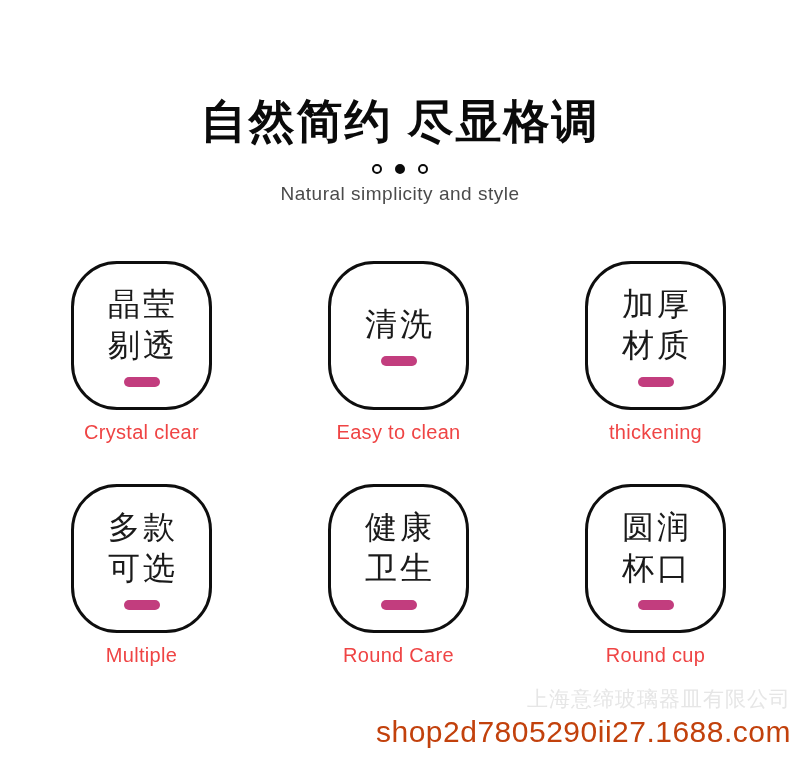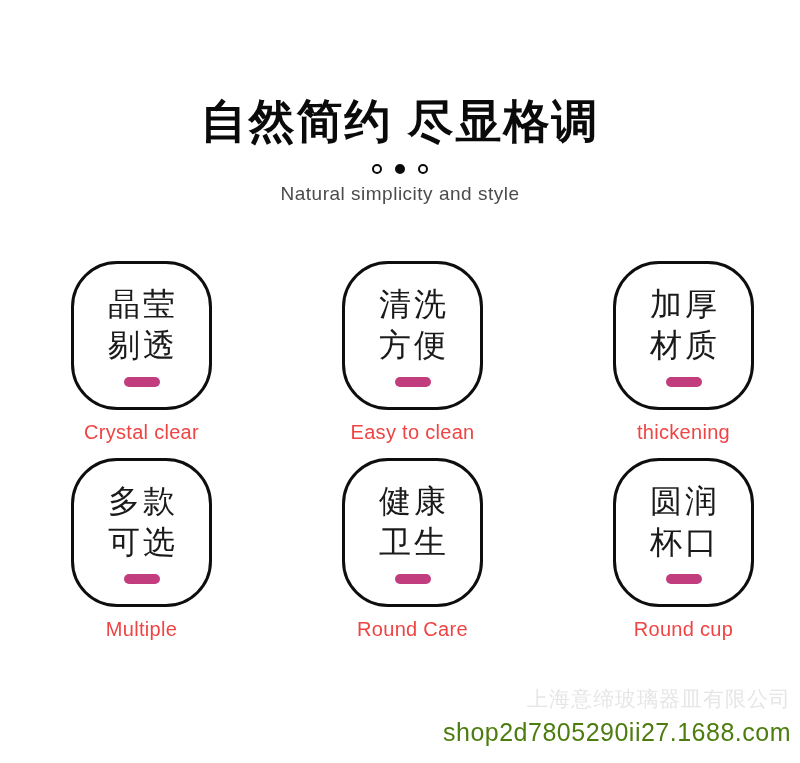--- a/index.html
+++ b/index.html
@@ -43,21 +43,20 @@
     letter-spacing: 0.5px;
   }
 
   
   .grid {
     margin: 56px auto 0 13px;
     width: 772px;
     display: grid;
     grid-template-columns: repeat(3, 257px);
     row-gap: 40px;
-    gap: 14px;
   }
   .feature {
     display: flex;
     flex-direction: column;
     align-items: center;
   }
   .squircle {
     width: 141px;
     height: 149px;
     border: 3px solid #0e0e0e;
@@ -95,21 +94,21 @@
   .watermark {
     position: absolute;
     right: 9px;
     bottom: 13px;
     text-align: right;
     color: #e6e6e6;
     text-shadow: 0 1px 0 #ffffff;
     user-select: none;
   }
   .wm-company { font-size: 21px; letter-spacing: 1px; line-height: 30px; }
-  .wm-url { font-size: 25px; letter-spacing: 0.5px; line-height: 36px; color: #4d7c0f; }
+  .wm-url { font-size: 30px; letter-spacing: 0.5px; line-height: 36px; color: #c2410c; }
 </style>
 </head>
 <body>
 
 <div class="canvas">
 
   <div class="header">
     <div class="title">自然简约 尽显格调</div>
     <div class="dots">
       <span class="dot"></span>
@@ -129,21 +128,20 @@
         </div>
         <div class="dash" style="background: rgb(194, 61, 126);"></div>
       </div>
       <div class="caption">Crystal clear</div>
     </div>
 
     <div class="feature">
       <div class="squircle">
         <div class="cjk">
           <div>清洗</div>
-          <div>方便</div>
         </div>
         <div class="dash" style="background: rgb(194, 61, 126);"></div>
       </div>
       <div class="caption">Easy to clean</div>
     </div>
 
     <div class="feature">
       <div class="squircle">
         <div class="cjk">
           <div>加厚</div>

